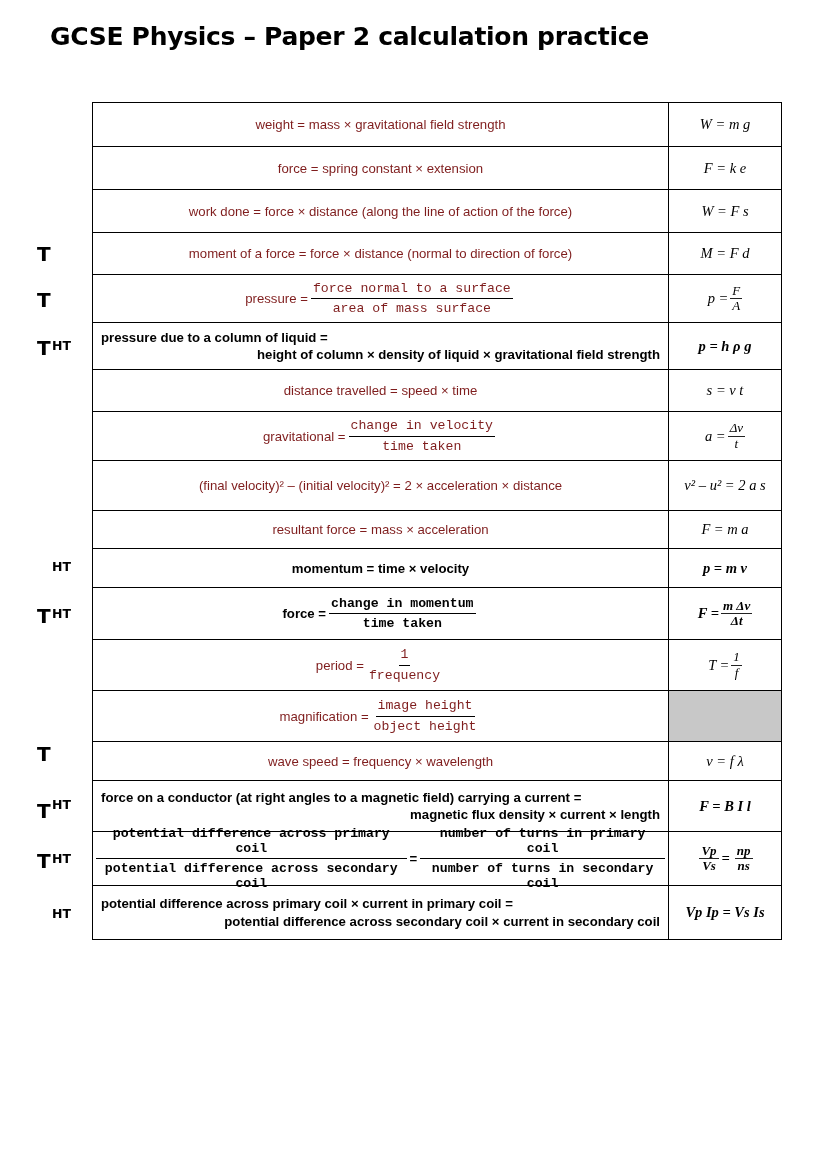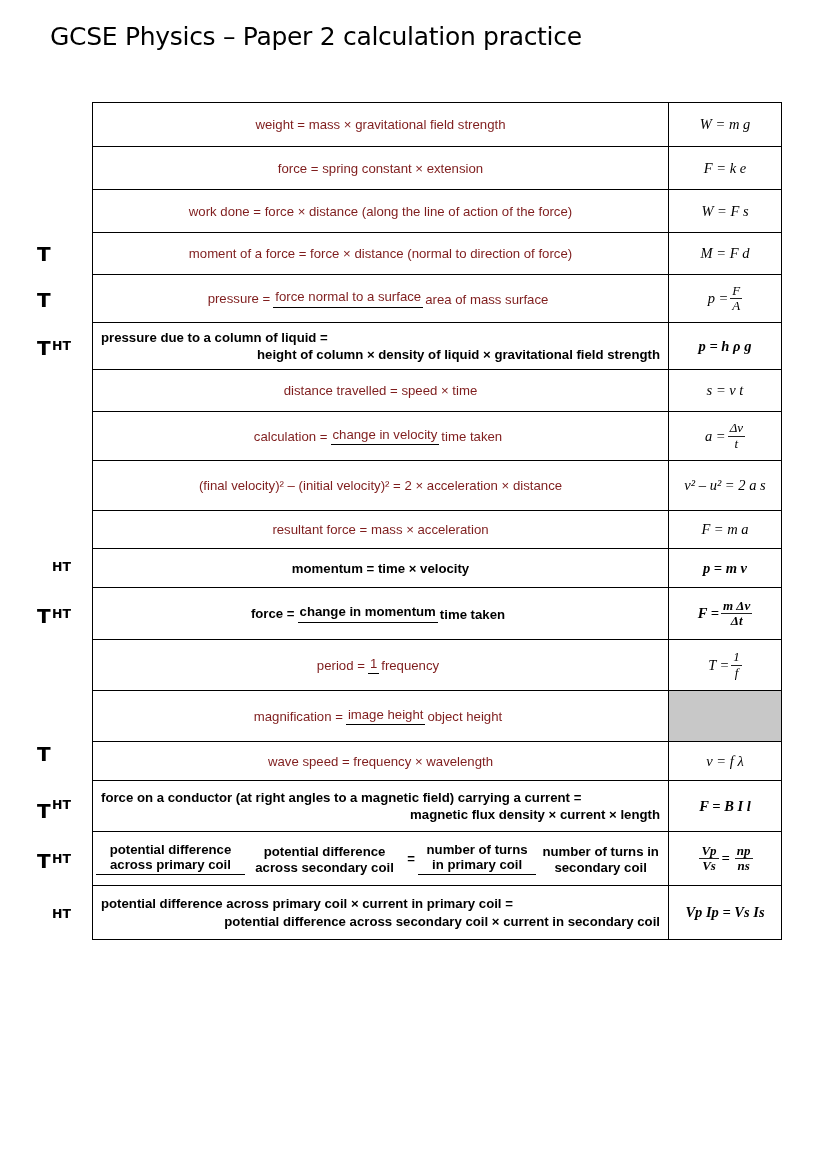--- a/index.html
+++ b/index.html
@@ -1,25 +1,25 @@
 <!DOCTYPE html>
 <html><head>
 <meta charset="utf-8">
 <style>
   html, body { margin:0; padding:0; background:#ffffff; }
   body { width:828px; height:1171px; position:relative; overflow:hidden; font-family:"Liberation Sans", sans-serif; color:#000; }
-  .title { position:absolute; left:50px; top:22px; font-family:"DejaVu Sans", sans-serif; font-weight:normal; font-size:25px; letter-spacing:-0.3px; white-space:nowrap; }
+  .title { position:absolute; left:50px; top:22px; font-family:"DejaVu Sans", sans-serif; font-weight:bold; font-size:25px; letter-spacing:-0.3px; white-space:nowrap; }
   .sheet { position:absolute; left:92px; top:102px; width:690px; border:1px solid #000; box-sizing:border-box; }
   .row { position:relative; display:flex; border-top:1px solid #000; box-sizing:border-box; }
   .row:first-child { border-top:none; }
   .wcell { width:576px; border-right:1px solid #000; box-sizing:border-box; display:flex; align-items:center; justify-content:center; font-size:13.2px; color:#7f1d1d; text-align:center; }
   .scell { flex:1; display:flex; align-items:center; justify-content:center; font-family:"Liberation Serif", serif; font-style:italic; font-size:14.5px; color:#000000; }
   .scell.grey { background:#c8c8c8; }
   .bold { font-weight:bold; color:#000; }
-  .frac { display:inline-flex; align-items:center; vertical-align:middle; margin:0 3px; }
+  .frac { display:inline-flex; flex-direction:column; align-items:center; vertical-align:middle; margin:0 3px;font-family:Liberation Mono, monospace; }
   .frac .num { border-bottom:1px solid #000; padding:0 2px 2px; line-height:1.15; }
   .frac .den { padding:2px 2px 0; line-height:1.15; }
   .twoline { width:100%; padding:0 8px; box-sizing:border-box; text-align:left; line-height:1.3; }
   .twoline .l2 { text-align:right; }
   .tmark { position:absolute; left:37px; font-family:"DejaVu Sans", sans-serif; font-weight:bold; font-size:20px; }
   .htmark { position:absolute; left:52px; font-family:"DejaVu Sans", sans-serif; font-weight:bold; font-size:12.5px; }
   .sym-frac { display:inline-flex; flex-direction:column; align-items:center; vertical-align:middle; font-size:13px; margin-left:2px; }
   .sym-frac .num { border-bottom:1px solid #222; padding:0 2px; line-height:1.1; }
   .sym-frac .den { padding:0 2px; line-height:1.1; }
 </style>
@@ -77,21 +77,21 @@
     <div class="scell bold">p = h ρ g</div>
   </div>
 
   <div class="row" style="height:42px">
     <div class="wcell">distance travelled = speed × time</div>
     <div class="scell">s = v t</div>
   </div>
 
   <div class="row" style="height:49px">
     <div class="wcell">
-      <span>calculation =</span>
+      <span>gravitational =</span>
       <span class="frac">
         <span class="num">change in velocity</span>
         <span class="den">time taken</span>
       </span>
     </div>
     <div class="scell">
       <span>a =</span>
       <span class="sym-frac">
         <span class="num">Δv</span>
         <span class="den">t</span>

